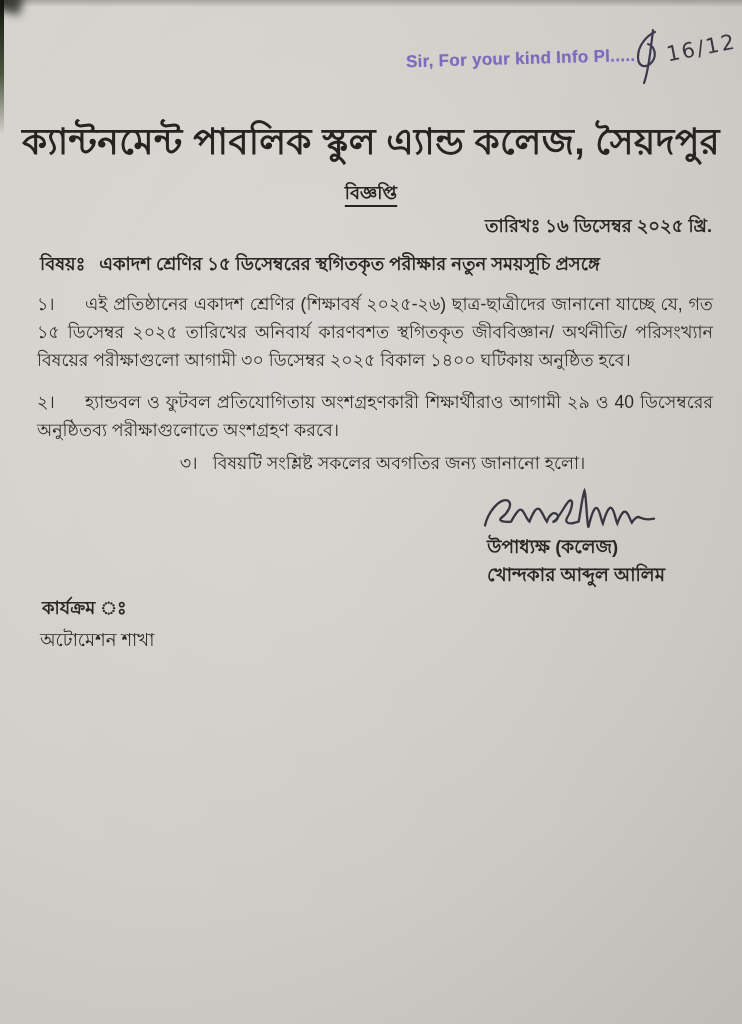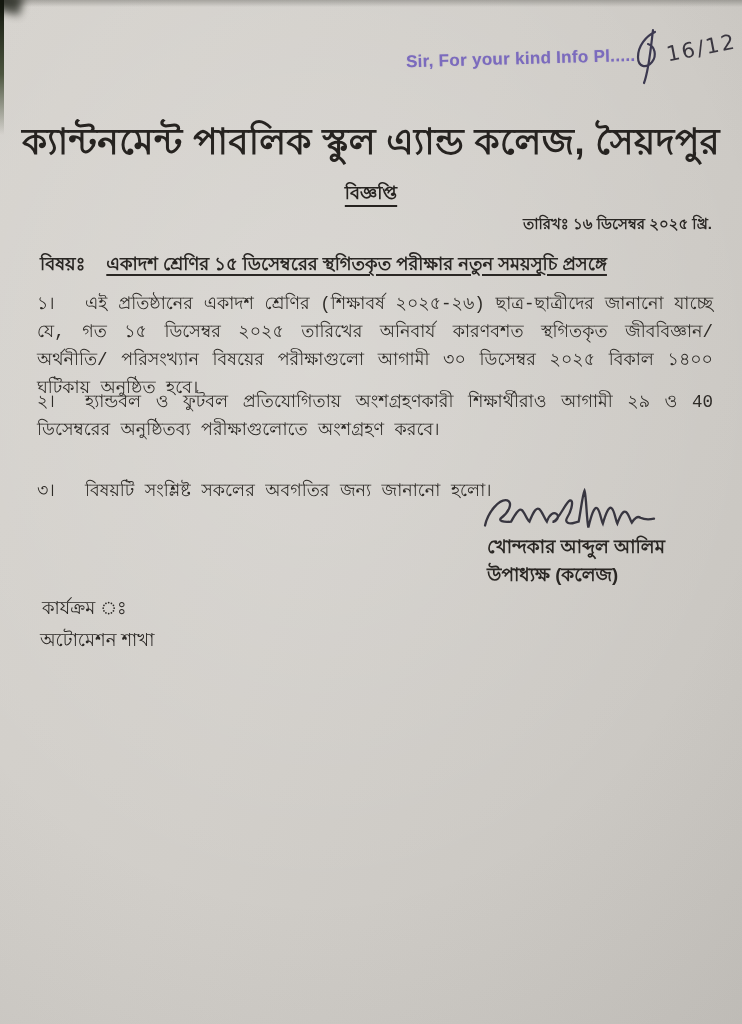--- a/index.html
+++ b/index.html
@@ -52,53 +52,52 @@
     text-align: center; font-size: 36px; font-weight: 700;
     letter-spacing: 0.4px; color: #262320;
   }
   .notice-title-wrap { position: absolute; top: 179px; left: 0; right: 0; text-align: center; }
   .notice-title {
     display: inline-block; font-size: 18px; font-weight: 700; color: #262320;
     text-decoration: underline; text-underline-offset: 6px; text-decoration-thickness: 2px;
   }
   .date-line {
     position: absolute; top: 212px; right: 30px;
-    font-size: 15px; font-weight: 700; color: #2a2724;
+    font-size: 18px; font-weight: 700; color: #2a2724;
   }
   
   .subject-line {
     position: absolute; top: 250px; left: 40px; right: 28px;
     font-size: 18px; font-weight: 700; color: #2a2724;
   }
   .subject-text {
-    margin-left: 21px;
-    text-decoration: underline; text-underline-offset: 4px; text-decoration-thickness: 1.6px;
+    margin-left: 14px;
+    text-underline-offset: 4px; text-decoration-thickness: 1.6px;
   }
   
   .para {
     position: absolute; left: 37px; width: 676px; margin: 0;
     font-size: 17.5px; line-height: 1.6; color: #2e2b27;
     text-align: justify;
-    font-family: Liberation Mono, monospace;
   }
   .para .num { display: inline-block; width: 48px; }
-  .para.single { text-align: left; margin-top: 28px; }
+  .para.single { text-align: center; }
   .p1 { top: 290px; }
   .p2 { top: 388px; }
   .p3 { top: 449px; }
   
   .signature-svg { position: absolute; left: 477px; top: 483px; width: 186px; height: 56px; }
   .signatory {
     position: absolute; left: 487px; top: 533px;
     font-size: 18.5px; font-weight: 700; line-height: 1.5; color: #2a2724;
   }
   
   .footer-label {
     position: absolute; left: 42px; top: 594px;
-    font-size: 18px; font-weight: 400; color: #2a2724;
+    font-size: 18px; font-weight: 700; color: #2a2724;
   }
   .footer-dept {
     position: absolute; left: 40px; top: 626px;
     font-size: 18px; font-weight: 400; color: #2a2724;
   }
 </style>
 </head>
 <body>
 
 <div class="photo">
@@ -138,19 +137,19 @@
   <svg class="signature-svg" viewBox="0 0 190 58">
     <path d="M7 44 C10 30 22 16 30 18 C36 20 32 30 24 36 C20 39 26 41 34 40
              C38 33 42 26 45 28 C48 30 50 38 53 40 C57 30 60 25 63 27 C66 29 68 36 71 40
              C74 32 78 30 81 32 C85 35 80 41 77 40 C83 40 90 20 95 18 C99 17 97 28 92 36
              C89 41 94 43 100 41 L104 40 C106 30 108 12 110 8 C112 14 112 36 114 46
              C117 34 120 24 123 26 C126 28 127 38 129 42 C132 32 135 24 138 26
              C141 28 142 38 144 42 C147 34 150 28 153 30 C156 32 157 38 159 41
              C162 36 165 34 168 36 C172 38 177 38 182 37" fill="none" stroke="#383640" stroke-width="2.4" stroke-linecap="round"></path>
   </svg>
   <div class="signatory">
+    <div>উপাধ্যক্ষ (কলেজ)</div>
     <div>খোন্দকার আব্দুল আলিম</div>
-    <div>উপাধ্যক্ষ (কলেজ)</div>
   </div>
 
   <div class="footer-label">কার্যক্রম ঃ</div>
   <div class="footer-dept">অটোমেশন শাখা</div>
 </div>
 
 </body></html>

